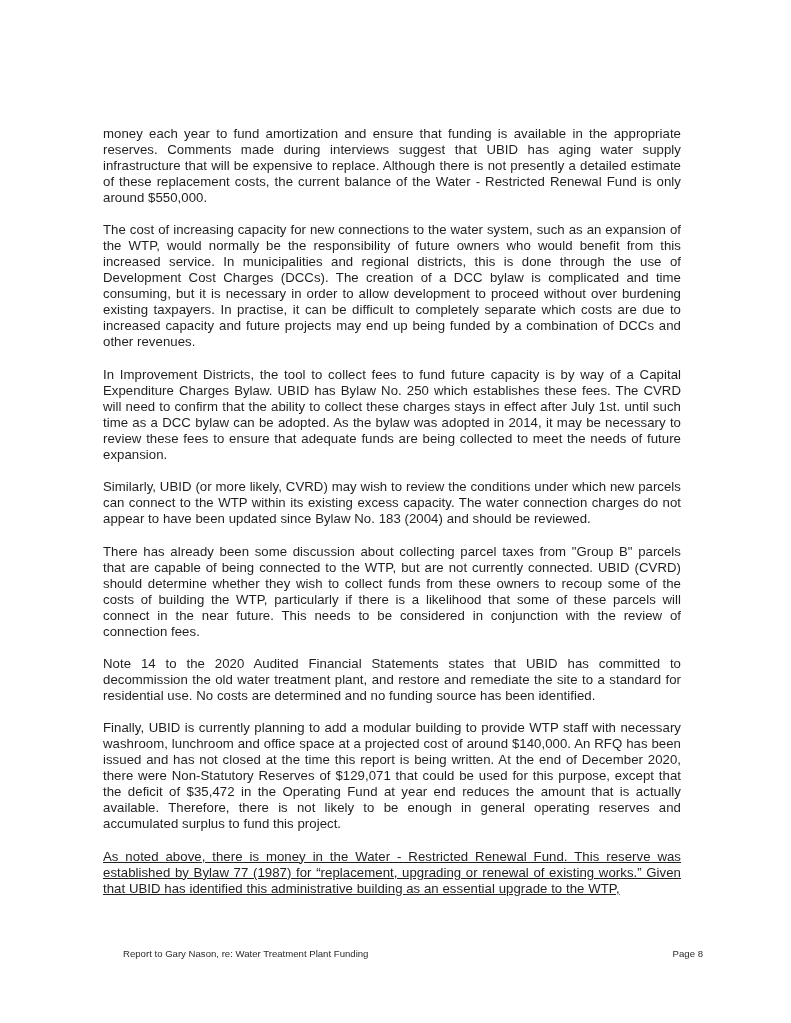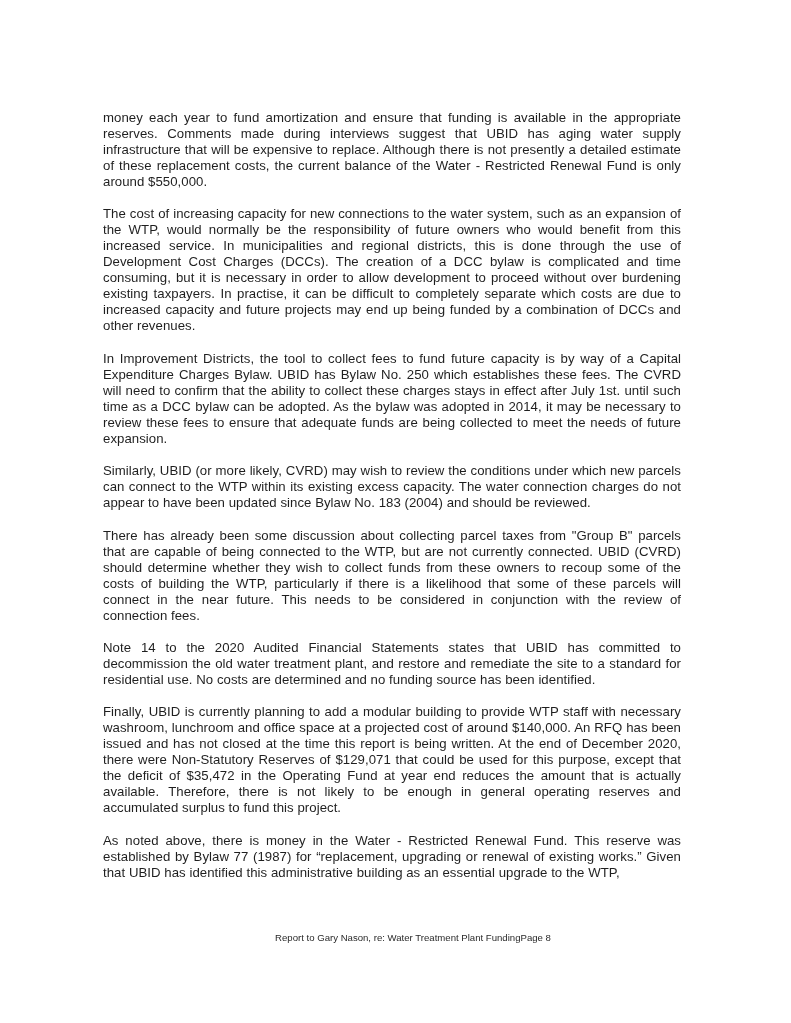--- a/index.html
+++ b/index.html
@@ -10,47 +10,47 @@
     body {
       width: 791px;
       height: 1023px;
       position: relative;
       overflow: hidden;
       font-family: "Liberation Sans", sans-serif;
       color: #1f1f1f;
     }
     .page {
       position: absolute;
-      left: 0; top: 0;
+      left: 0; top: 16px;
       width: 791px;
       height: 970px;
       background: #ffffff;
     }
     .body-text {
       position: absolute;
       left: 103px;
       top: 110px;
       width: 578px;
     }
     .para {
       margin: 0 0 16.4px 0;
       font-size: 13.2px;
       line-height: 16px;
       text-align: justify;
       text-align-last: left;
       letter-spacing: 0.05px;
     }
-    .para:last-child { margin-bottom: 0; }
+    .para:last-child { margin-bottom: 0; text-decoration: underline; }
     .footer {
       position: absolute;
       left: 103px;
       top: 932px;
       width: 580px;
       display: flex;
-      justify-content: center;
+      justify-content: space-between;
       font-size: 9.6px;
       line-height: 12px;
       color: #2a2a2a;
       padding-left: 20px;
     }
   </style>
 </head>
 <body>
 
 <div class="page">

